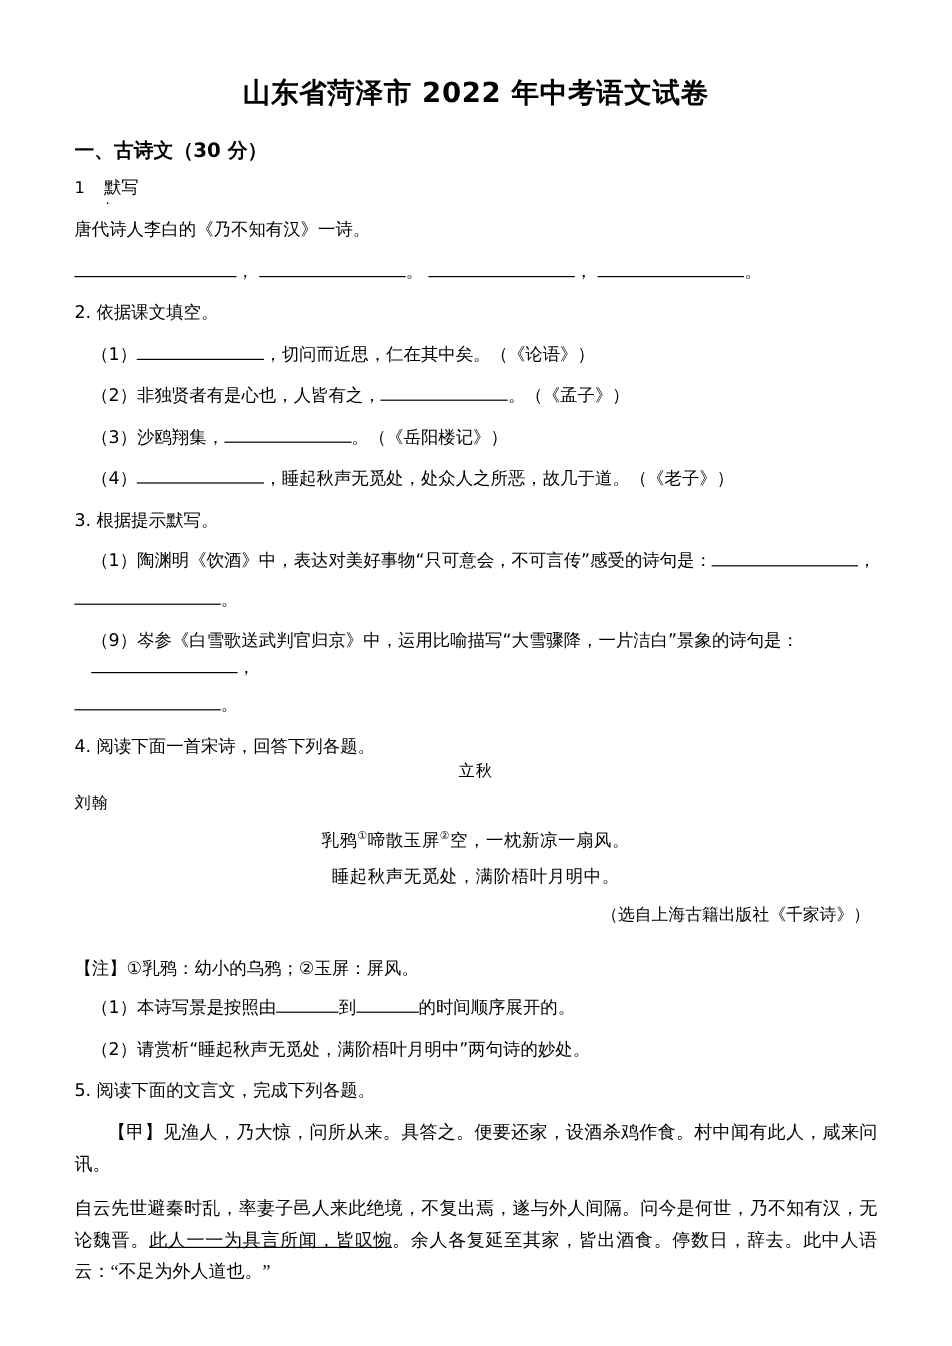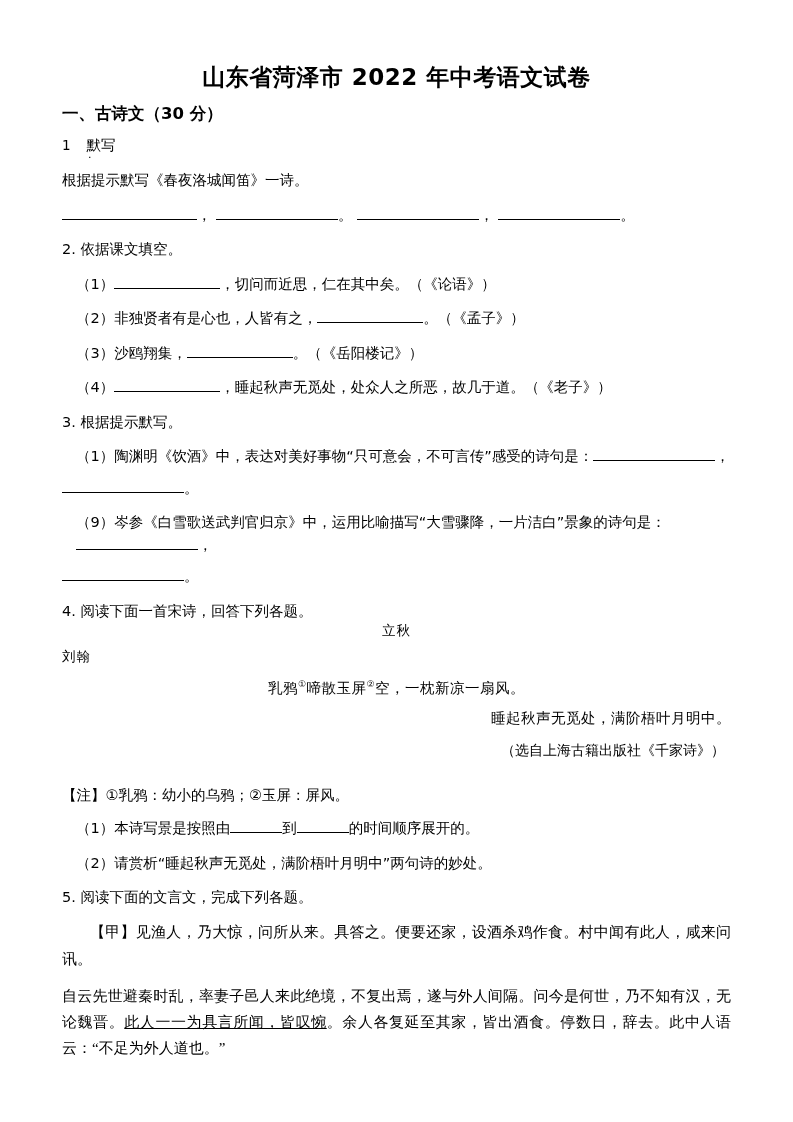--- a/index.html
+++ b/index.html
@@ -28,21 +28,21 @@
     font-weight: bold;
     font-size: 23px;
     letter-spacing: 0.5px;
     margin-top: 62px;
     margin-bottom: 0;
   }
   .section-heading {
     font-family: "DejaVu Sans", sans-serif;
     font-weight: bold;
     font-size: 16.5px;
-    margin-top: 10px;
+    margin-top: 22px;
     margin-bottom: 2px;
   }
   .line {
     font-size: 14.5px;
     line-height: 1.55;
     margin: 12px 0 0 0;
     font-family: "DejaVu Sans", sans-serif;
   }
   .line.tight {
     margin-top: 9px;
@@ -91,21 +91,20 @@
     letter-spacing: 1px;
   }
   .poem-line {
     text-align: center;
     font-size: 14.5px;
     margin-top: 13px;
     letter-spacing: 0.5px;
   }
   .poem-line.l2 {
     margin-top: 11px;
-    text-align: right;
   }
   .poem-source {
     text-align: right;
     font-size: 14px;
     margin-top: 14px;
     padding-right: 6px;
   }
   sup {
     font-size: 9px;
     vertical-align: super;
@@ -136,21 +135,21 @@
 
   <div class="doc-title">山东省菏泽市 2022 年中考语文试卷</div>
 
   <div class="section-heading">一、古诗文（30 分）</div>
 
   <div class="line tight">
     <span class="q1-num">1</span><span class="q1-mw">默写</span>
     <span class="q1-dot">.</span>
   </div>
 
-  <div class="line">根据提示默写《春夜洛城闻笛》一诗。</div>
+  <div class="line">唐代诗人李白的《乃不知有汉》一诗。</div>
 
   <div class="line">
     <span class="blank b-xxl"></span><span>，</span>
     <span class="blank b-xl"></span><span>。</span>
     <span class="blank b-xl"></span><span>，</span>
     <span class="blank b-xl"></span><span>。</span>
   </div>
 
   <div class="line">2. 依据课文填空。</div>
 

